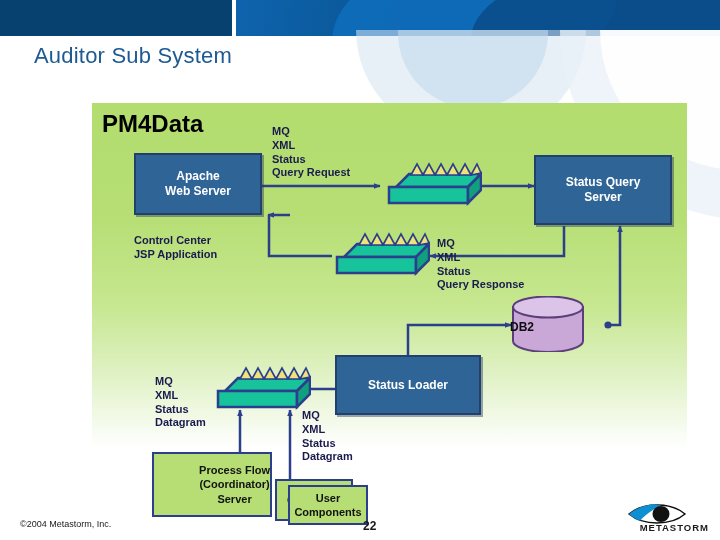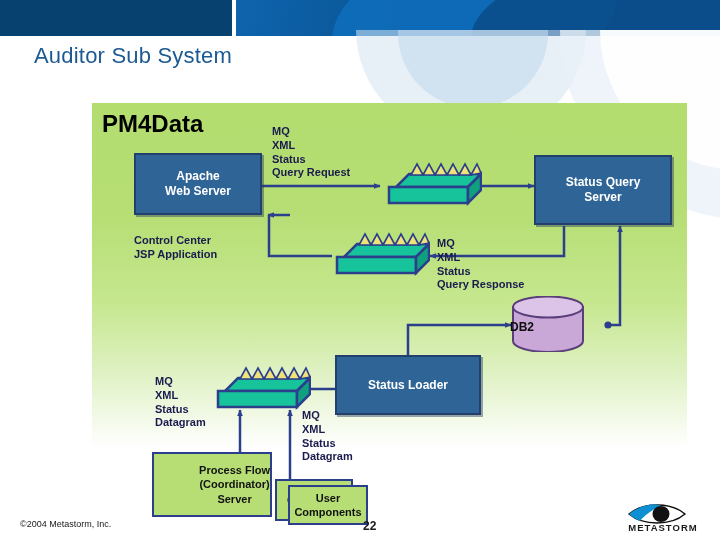--- a/index.html
+++ b/index.html
@@ -182,21 +182,21 @@
     white-space: nowrap; z-index: 7;
   }
   .page-num {
     position: absolute; left: 363px; top: 519px;
     font-size: 12px; color: #1a1a1a; font-weight: bold;
     z-index: 7;
   }
   .logo { position: absolute; left: 617px; top: 500px; width: 92px; height: 34px; z-index: 7; }
   .logo-word {
     position: absolute; left: 617px; top: 522px;
-    width: 92px; text-align: center;
+    width: 92px; text-align: right;
     font-size: 9.5px; font-weight: bold; letter-spacing: 1px;
     color: #1b1b1b; z-index: 8;
   }
 </style>
 </head>
 <body>
 
 <div id="slide">
 
   <div class="banner">

